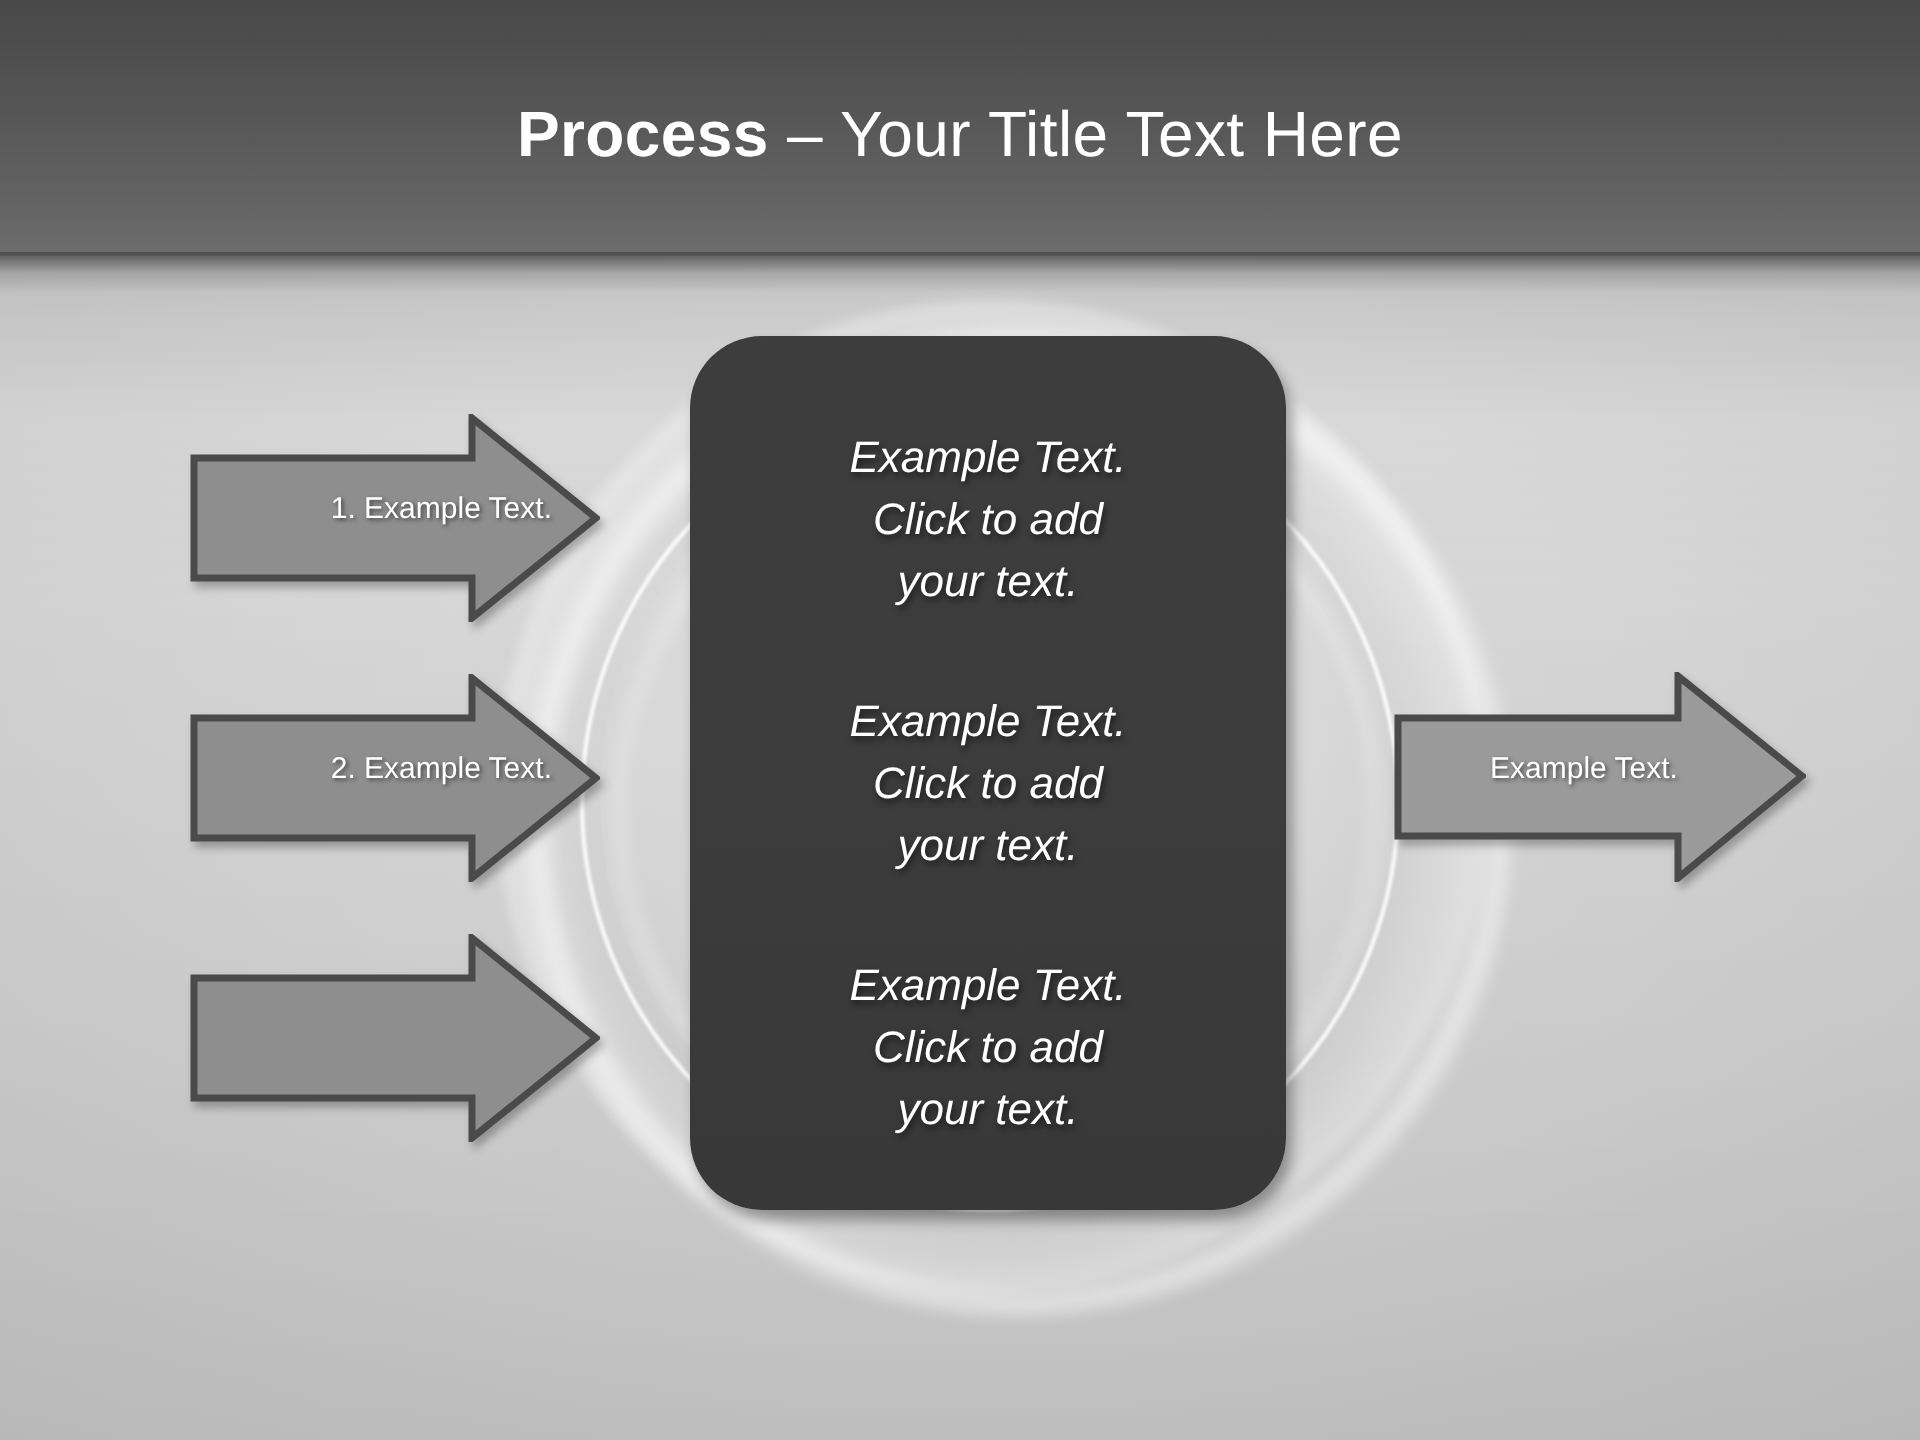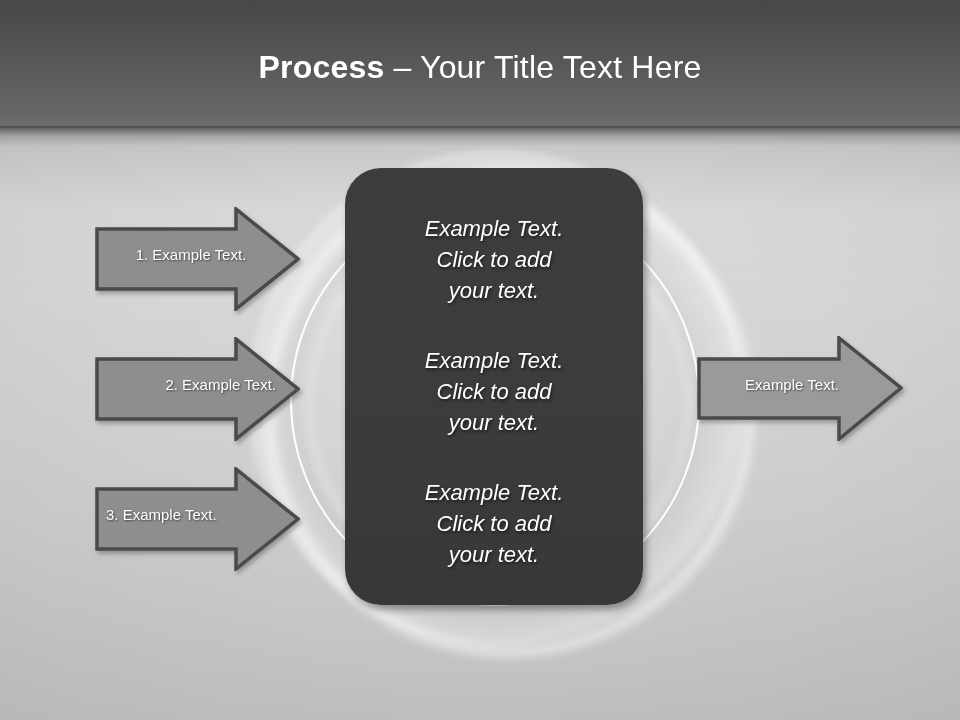--- a/index.html
+++ b/index.html
@@ -136,21 +136,21 @@
     font-size:15px;
     line-height:18px;
     white-space:nowrap;
     text-shadow:1px 1px 2px rgba(0,0,0,0.55);
   }
 
   
   .arrow-l1{left:95px;top:207px;width:205px;height:104px;}
   .arrow-l2{left:95px;top:337px;width:205px;height:104px;}
   .arrow-l3{left:95px;top:467px;width:205px;height:104px;}
-  .lbl-l1{left:106px;top:246px;width:170px;text-align:center;}
+  .lbl-l1{left:106px;top:246px;width:170px;text-align:right;}
   .lbl-l2{left:106px;top:376px;width:170px;text-align:right;}
   .lbl-l3{left:106px;top:506px;width:170px;text-align:left;}
 
   
   .arrow-r1{left:697px;top:336px;width:206px;height:105px;}
   .lbl-r1{left:712px;top:376px;width:160px;text-align:center;}
 
   
   .panel{
     position:absolute;
@@ -207,21 +207,20 @@
       <polygon points="2,22 141,22 141,2 203,52 141,102 141,82 2,82" fill="#8e8e8e" stroke="#4a4a4a" stroke-width="3.5" stroke-linejoin="miter"></polygon>
     </svg>
   </div>
   <div class="arrow-label lbl-l2">2. Example Text.</div>
 
   <div class="arrow arrow-l3">
     <svg width="205" height="104" viewBox="0 0 205 104" xmlns="http://www.w3.org/2000/svg">
       <polygon points="2,22 141,22 141,2 203,52 141,102 141,82 2,82" fill="#8e8e8e" stroke="#4a4a4a" stroke-width="3.5" stroke-linejoin="miter"></polygon>
     </svg>
   </div>
-  <div class="arrow-label lbl-l3">3. Example Text.</div>
 
   <div class="panel">
     <div class="panel-block pb1">
       <span class="ln">Example Text.</span>
       <span class="ln">Click  to add</span>
       <span class="ln">your text.</span>
     </div>
     <div class="panel-block pb2">
       <span class="ln">Example Text.</span>
       <span class="ln">Click  to add</span>

